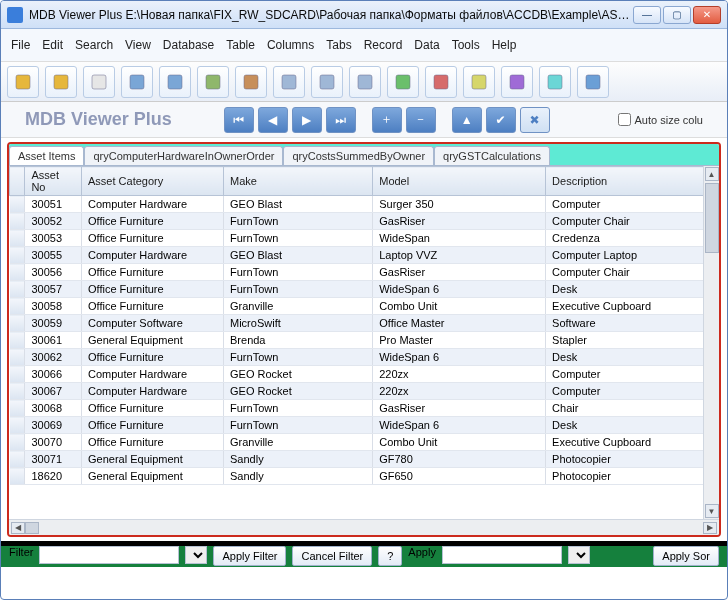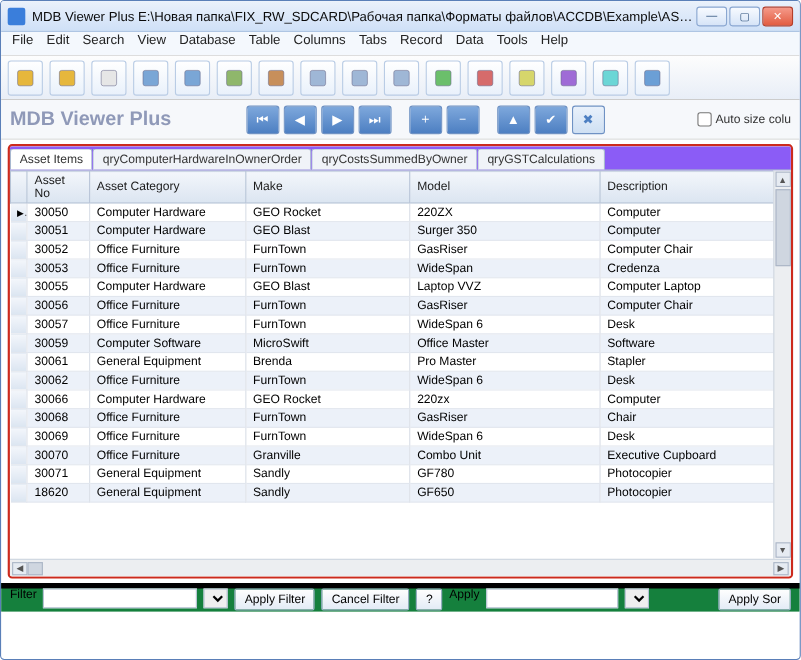--- a/index.html
+++ b/index.html
@@ -7,41 +7,41 @@
 
   
   .titlebar { height: 28px; background: linear-gradient(#eaf1fb, #cfe0f7); display: flex; align-items: center; padding: 0 6px; border-bottom: 1px solid #9db8dd; }
   .titlebar .app-icon { width: 16px; height: 16px; background: #3a7edb; border-radius: 2px; margin-right: 6px; display:inline-block; }
   .titlebar .title { flex: 1; font-size: 12px; color: #0a0a0a; white-space: nowrap; overflow: hidden; text-overflow: ellipsis; }
   .win-btns { display:flex; gap:2px; }
   .win-btn { width: 28px; height: 18px; border: 1px solid #8aa7d1; border-radius: 3px; background: linear-gradient(#f7faff,#d6e4f7); display:flex; align-items:center; justify-content:center; font-size:10px; color:#2a4e7a; }
   .win-btn.close { background: linear-gradient(#f59a8a,#e25c41); color:#fff; border-color:#b43e2a; }
 
   
-  .menubar { height: 22px; display:flex; align-items:flex-start; gap: 12px; padding: 0 10px; background:#f4f8fd; border-bottom:1px solid #ddd; font-size:12px; color:#222; }
+  .menubar { height: 22px; display:flex; align-items:center; gap: 12px; padding: 16px 10px; background:#f4f8fd; border-bottom:1px solid #ddd; font-size:12px; color:#222; }
   .menu-item { cursor:default; }
 
   
   .toolbar { height: 40px; display:flex; align-items:center; gap:6px; padding: 3px 6px; background:linear-gradient(#fdfdfd,#e8eef7); border-bottom:1px solid #ccc; }
   .tool-btn { width:32px; height:32px; border:1px solid #b9cce5; border-radius:3px; background:linear-gradient(#fff,#e9f1fb); display:flex; align-items:center; justify-content:center; }
   .tool-btn svg { width:20px; height:20px; }
 
   
-  .subbar { height: 36px; display:flex; align-items:center; padding:0 8px; background:#f6f8fb; border-bottom:1px solid #ddd; }
+  .subbar { height: 36px; display:flex; align-items:center; padding:0 24px; background:#f6f8fb; border-bottom:1px solid #ddd; }
   .brand { font-size:18px; color:#8f99b8; font-weight:600; margin-right:12px; }
   .nav-btns { display:flex; gap:4px; margin-left:auto; margin-right:auto; }
   .nav-btn { width:30px; height:26px; border:1px solid #6f92c4; border-radius:3px; background:linear-gradient(#7ea8dc,#4d7fc2); color:#fff; display:flex; align-items:center; justify-content:center; font-size:12px; }
   .nav-btn.light { background:linear-gradient(#e9f1fb,#cfe0f3); color:#4d7fc2; }
   .auto-size { display:flex; align-items:flex-end; gap:4px; margin-left:28px; font-size:11px; color:#333; white-space:nowrap; }
 
   
   .main-frame { margin:4px 6px 0 6px; border:2px solid #cc2a1d; border-radius:4px; height:395px; display:flex; flex-direction:column; overflow:hidden; position:relative; }
 
   
-  .tabstrip { display:flex; align-items:flex-end; height:22px; background:#8b5cf6; border-bottom:1px solid #a8b8d0; font-size:11px; }
+  .tabstrip { display:flex; align-items:flex-end; height:22px; background:#5eead4; border-bottom:1px solid #a8b8d0; font-size:11px; }
   .tab { padding:3px 8px; border:1px solid #a8b8d0; border-bottom:none; background:#f0f3f8; margin-right:0px; border-radius:3px 3px 0 0; color:#333; }
   .tab.active { background:#fff; font-weight:normal; }
 
   
   .grid-wrap { flex:1; overflow:hidden; position:relative; }
   table.grid { border-collapse:collapse; width:100%; font-size:11px; table-layout:fixed; }
   table.grid th { background:linear-gradient(#f3f6fb,#dbe5f1); border:1px solid #b6c3d6; text-align:left; padding:2px 6px; font-weight:normal; color:#1a1a1a; height:18px; }
   table.grid td { border-right:1px solid #d9dee7; border-bottom:1px solid #e1e6ee; padding:1px 6px; height:17px; overflow:hidden; white-space:nowrap; text-overflow:ellipsis; }
   table.grid tr:nth-child(even) td { background:#ecf1f9; }
   table.grid tr:nth-child(odd) td { background:#fff; }
@@ -217,28 +217,20 @@
             <th class="row-ind"></th>
             <th>Asset No</th>
             <th>Asset Category</th>
             <th>Make</th>
             <th>Model</th>
             <th>Description</th>
           </tr>
         </thead>
       <tbody id="gridbody">
           <tr>
-            <td class="row-ind sel"></td>
-            <td>30050</td>
-            <td>Computer Hardware</td>
-            <td>GEO Rocket</td>
-            <td>220ZX</td>
-            <td>Computer</td>
-          </tr>
-          <tr>
             <td class="row-ind"></td>
             <td>30051</td>
             <td>Computer Hardware</td>
             <td>GEO Blast</td>
             <td>Surger 350</td>
             <td>Computer</td>
           </tr>
           <tr>
             <td class="row-ind"></td>
             <td>30052</td>
@@ -274,20 +266,28 @@
           <tr>
             <td class="row-ind"></td>
             <td>30057</td>
             <td>Office Furniture</td>
             <td>FurnTown</td>
             <td>WideSpan 6</td>
             <td>Desk</td>
           </tr>
           <tr>
             <td class="row-ind"></td>
+            <td>30058</td>
+            <td>Office Furniture</td>
+            <td>Granville</td>
+            <td>Combo Unit</td>
+            <td>Executive Cupboard</td>
+          </tr>
+          <tr>
+            <td class="row-ind"></td>
             <td>30059</td>
             <td>Computer Software</td>
             <td>MicroSwift</td>
             <td>Office Master</td>
             <td>Software</td>
           </tr>
           <tr>
             <td class="row-ind"></td>
             <td>30061</td>
             <td>General Equipment</td>
@@ -299,20 +299,28 @@
             <td class="row-ind"></td>
             <td>30062</td>
             <td>Office Furniture</td>
             <td>FurnTown</td>
             <td>WideSpan 6</td>
             <td>Desk</td>
           </tr>
           <tr>
             <td class="row-ind"></td>
             <td>30066</td>
+            <td>Computer Hardware</td>
+            <td>GEO Rocket</td>
+            <td>220zx</td>
+            <td>Computer</td>
+          </tr>
+          <tr>
+            <td class="row-ind"></td>
+            <td>30067</td>
             <td>Computer Hardware</td>
             <td>GEO Rocket</td>
             <td>220zx</td>
             <td>Computer</td>
           </tr>
           <tr>
             <td class="row-ind"></td>
             <td>30068</td>
             <td>Office Furniture</td>
             <td>FurnTown</td>

